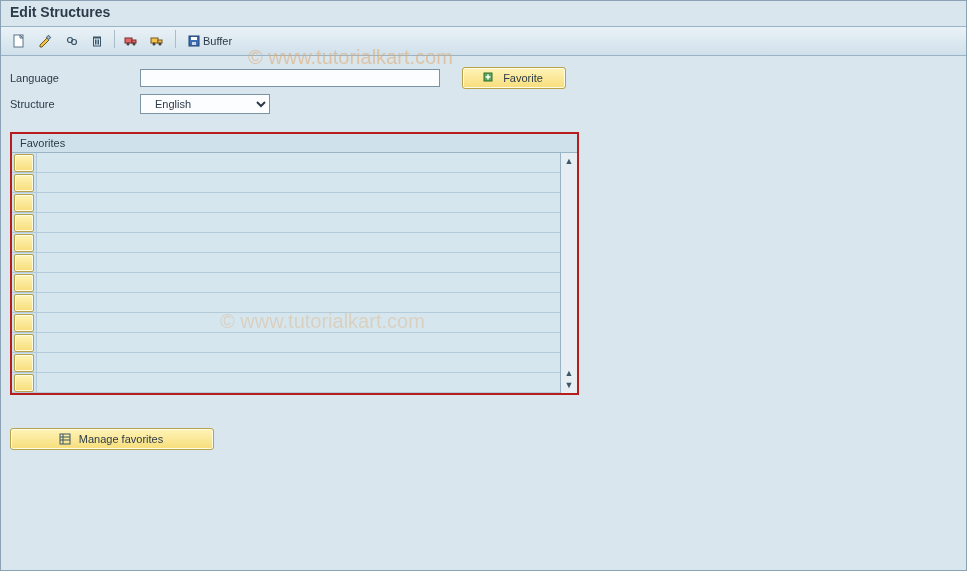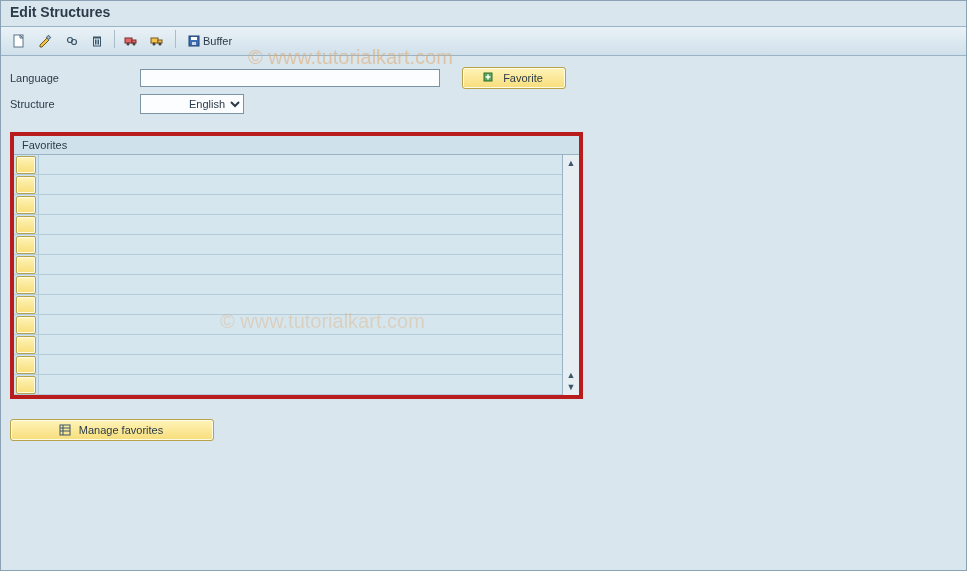--- a/index.html
+++ b/index.html
@@ -75,26 +75,25 @@
     padding:0 4px;
     font-size:11px;
     color:#2b3b48;
     box-sizing:border-box;
   }
   .structure-input { width:300px; }
   .select {
     border:1px solid #7a93a6;
     background:#fcfdfe;
     height:20px;
-    width:104px;
+    width:130px;
     font-size:11px;
     color:#2b3b48;
-    padding:0 2px;
+    padding:0 10px;
     appearance: auto;
-    text-align: right;
   }
 
   .sap-button {
     display:inline-flex;
     align-items:center;
     justify-content:center;
     height:20px;
     min-width:90px;
     padding:0 8px 0 4px;
     background:linear-gradient(#fff4b8,#f7dd7a);
@@ -111,21 +110,21 @@
     display:flex;
     align-items:center;
     justify-content:center;
     margin-right:6px;
   }
   .favorite-button { margin-left:22px; }
 
   .favorites-panel {
     margin-top:18px;
     width:565px;
-    border:4px solid #b91c1c;
+    border:2px solid #b91c1c;
     background:#cfe1eb;
   }
   .favorites-header {
     padding:3px 8px;
     color:#2b3b48;
     border-bottom:1px solid #9bb4c5;
     font-size:11px;
   }
   .favorites-body {
     display:flex;
@@ -173,21 +172,21 @@
   }
   .scroll-arrow {
     width:12px; height:12px;
     display:flex;align-items:center;justify-content:center;
     cursor:pointer;
     color:#3b5668;
     font-size:9px;
     line-height:1;
   }
   .manage-favorites-wrap {
-    margin-top:20px;
+    margin-top:33px;
   }
   .manage-favorites-button {
     min-width:190px;
     justify-content:center;
   }
 
   .watermark {
     position:absolute;
     top:46px;
     left:248px;

